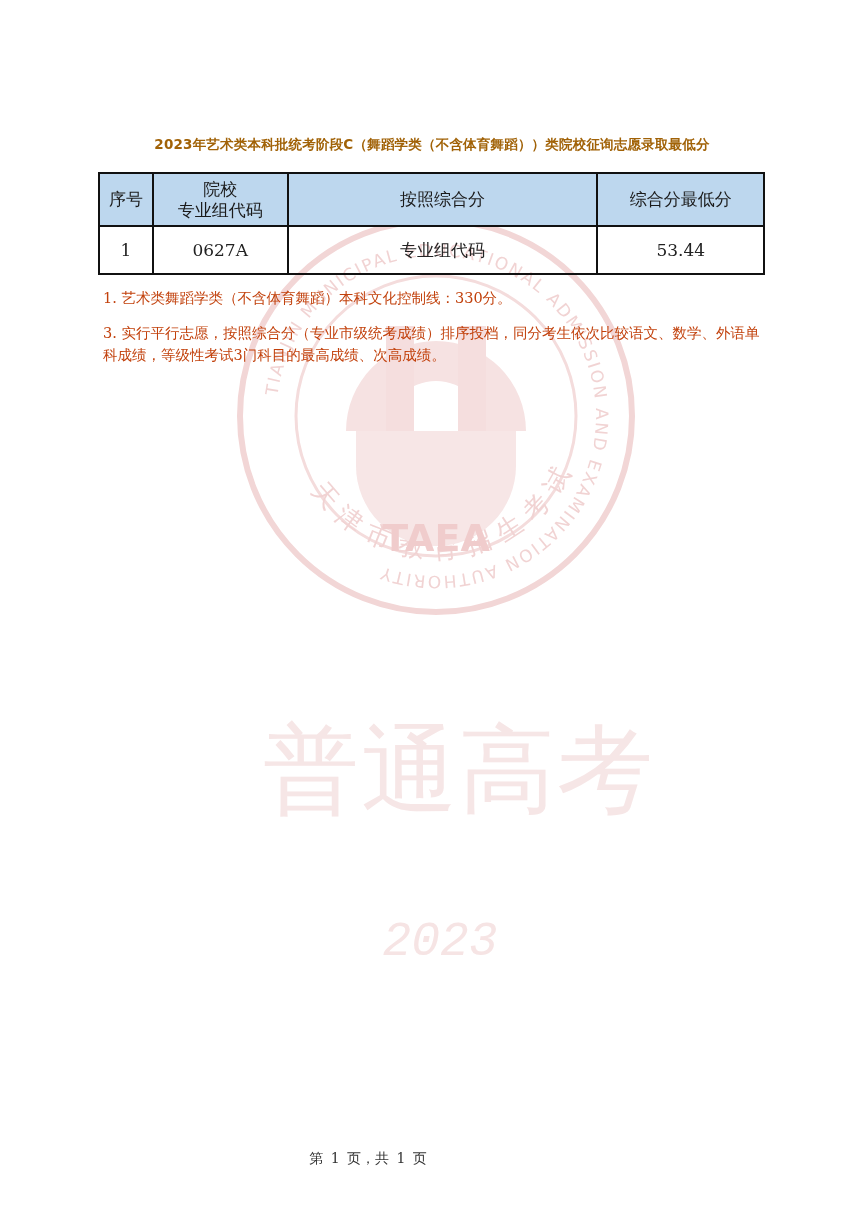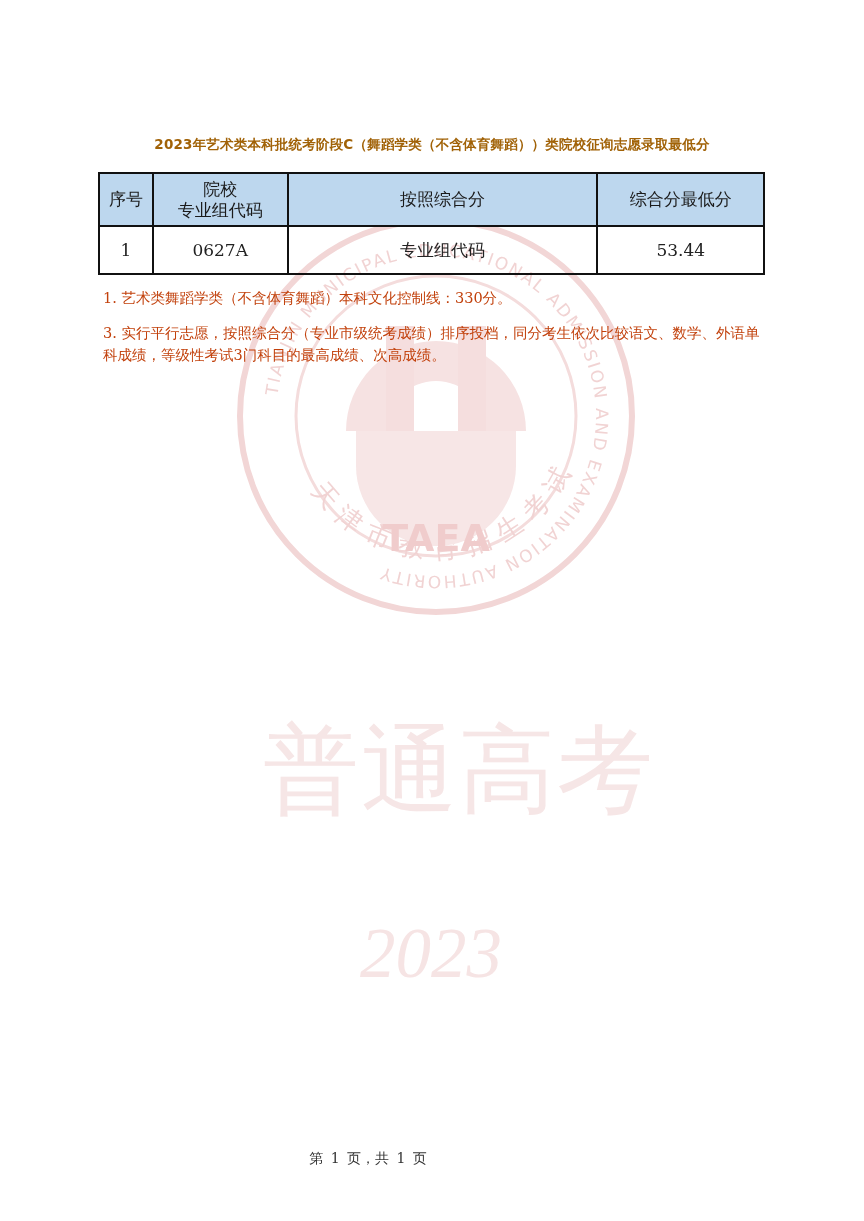--- a/index.html
+++ b/index.html
@@ -3,22 +3,22 @@
 <meta charset="utf-8">
 <style>
   html, body { margin: 0; padding: 0; background: #ffffff; }
   body { width: 864px; height: 1221px; position: relative; overflow: hidden;
          font-family: "DejaVu Serif", "Liberation Serif", serif; color: #222; }
   .watermark { position: absolute; pointer-events: none; }
   .seal { left: 236px; top: 216px; width: 400px; height: 400px; }
   .wm-title { left: 232px; top: 722px; width: 400px; text-align: center;
               font-family: "DejaVu Sans", sans-serif; font-weight: normal; font-size: 96px;
               color: #f6e6e6; letter-spacing: 2px; line-height: 1; margin-left: 27px; }
-  .wm-year { left: 360px; top: 918px; width: 160px; text-align: left;
-             font-family: Liberation Serif, serif; font-style: italic; font-size: 71px;
+  .wm-year { left: 360px; top: 918px; width: 160px; text-align: center;
+             font-family: Liberation Mono, monospace; font-style: italic; font-size: 48px;
              color: #f6e4e4; line-height: 1; }
   .doc-title { position: absolute; left: 0; top: 136px; width: 864px; text-align: center;
                font-family: "DejaVu Sans", sans-serif; font-weight: bold; font-size: 13.5px;
                color: #a16207; letter-spacing: 0.2px; }
   table.admit { position: absolute; left: 98px; top: 172px; border-collapse: collapse;
                 width: 667px; }
   table.admit th, table.admit td { border: 2px solid #111; text-align: center; padding: 0; }
   table.admit th { background: #bdd7ee; font-family: "DejaVu Sans", sans-serif;
                    font-weight: normal; font-size: 17px; color: #1a1a1a; height: 51px; line-height: 21px; }
   table.admit td { height: 46px; font-size: 17px; color: #222; background: transparent; }

